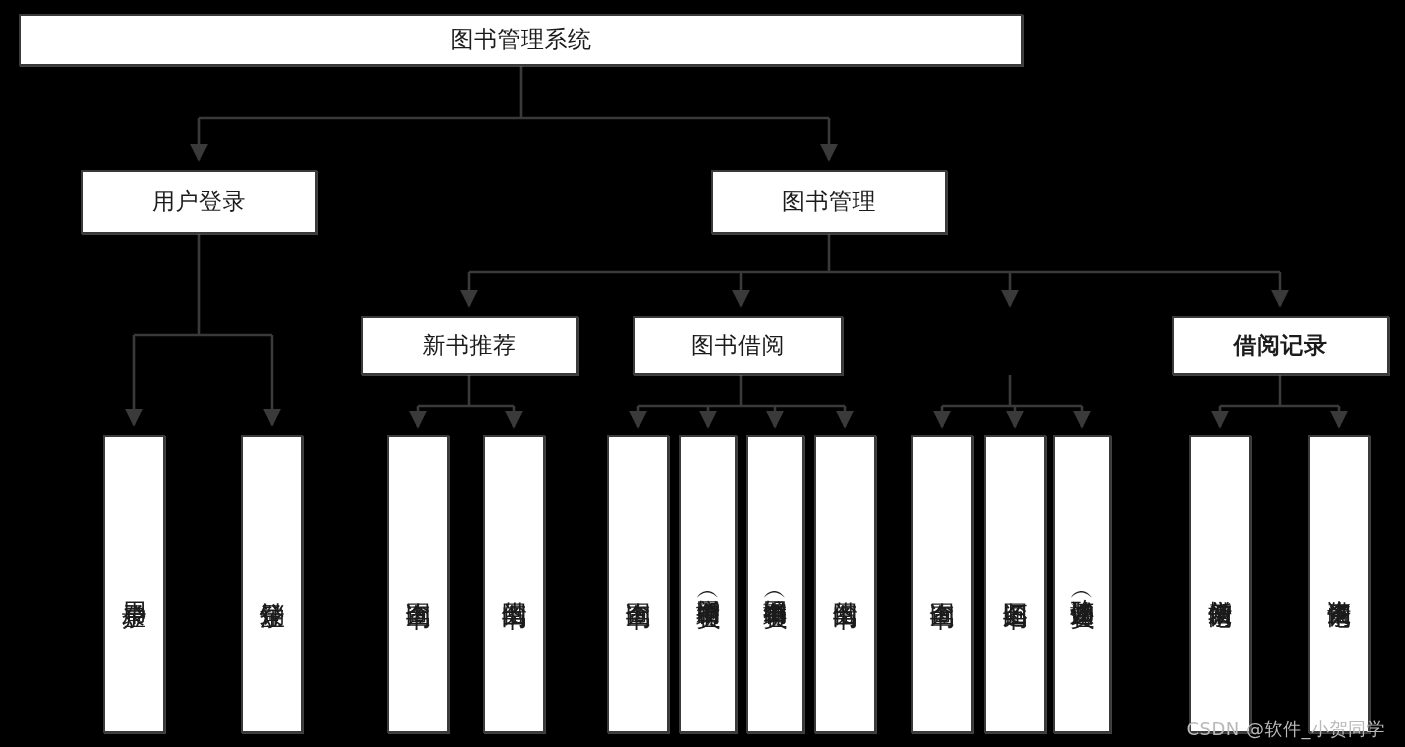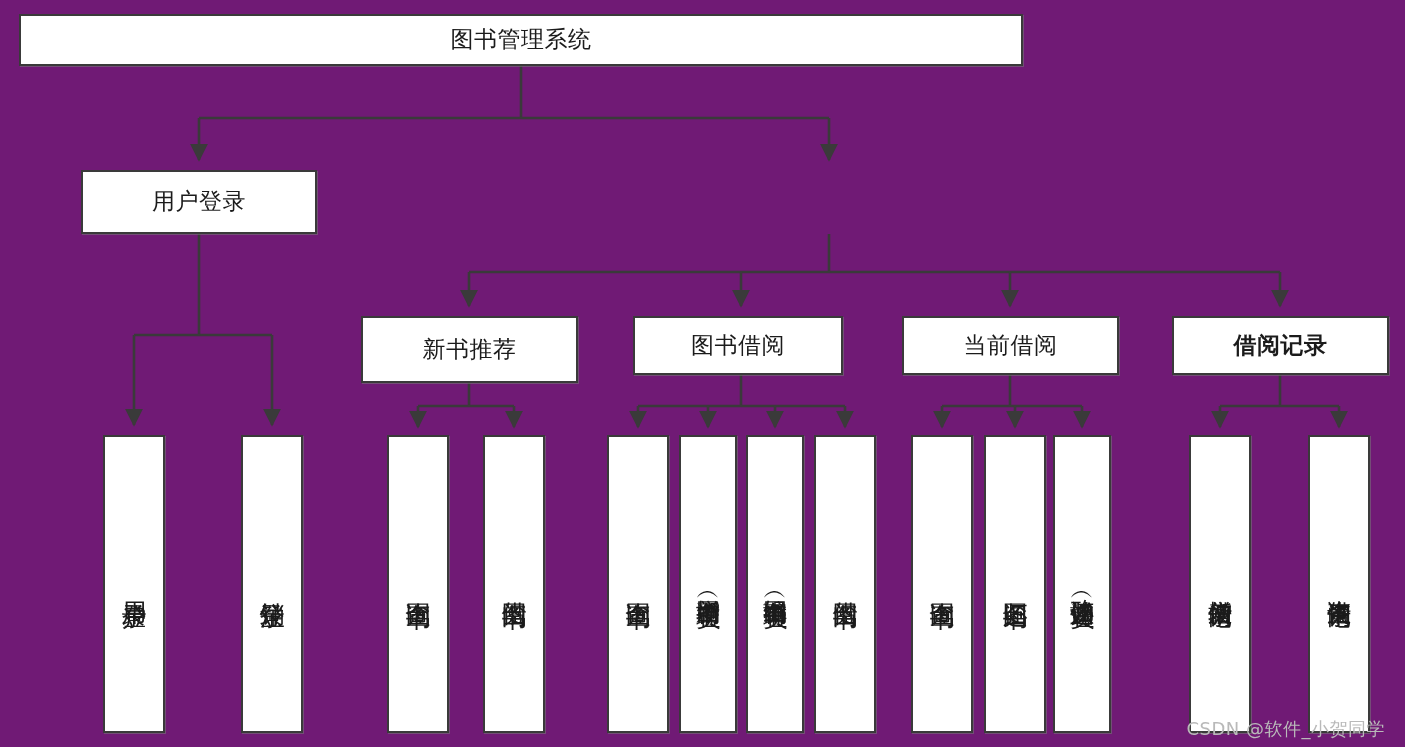--- a/index.html
+++ b/index.html
@@ -11,21 +11,21 @@
   body {
     width: 1405px;
     height: 747px;
     font-family: "DejaVu Sans", "Liberation Sans", sans-serif;
     overflow: hidden;
   }
   #diagram-root {
     position: relative;
     width: 1405px;
     height: 747px;
-    background: #701a75;
+    background: #000000;
   }
   #edge-layer {
     position: absolute;
     left: 0;
     top: 0;
     width: 1405px;
     height: 747px;
   }
   .node {
     position: absolute;
@@ -137,32 +137,32 @@
   </svg>
 
   <div class="node horizontal" style="left:19px; top:14px; width:1004px; height:52px;">
     <span class="node-label">图书管理系统</span>
   </div>
 
   <div class="node horizontal" style="left:81px; top:170px; width:236px; height:64px;">
     <span class="node-label">用户登录</span>
   </div>
 
-
-  <div class="node horizontal" style="left:361px; top:316px; width:217px; height:67px;">
+  <div class="node horizontal" style="left:711px; top:170px; width:236px; height:64px;">
+    <span class="node-label">图书管理</span>
+  </div>
+
+  <div class="node horizontal" style="left:361px; top:316px; width:217px; height:59px;">
     <span class="node-label">新书推荐</span>
   </div>
 
   <div class="node horizontal" style="left:633px; top:316px; width:210px; height:59px;">
     <span class="node-label">图书借阅</span>
   </div>
 
-  <div class="node horizontal" style="left:902px; top:316px; width:217px; height:59px;">
-    <span class="node-label">当前借阅</span>
-  </div>
 
   <div class="node horizontal" style="left:1172px; top:316px; width:217px; height:59px;font-weight:bold;">
     <span class="node-label">借阅记录</span>
   </div>
 
   <div class="node vertical" style="left:103px; top:435px; width:62px; height:298px;">
     <span class="node-label">用户登录</span>
   </div>
 
   <div class="node vertical" style="left:241px; top:435px; width:62px; height:298px;">

